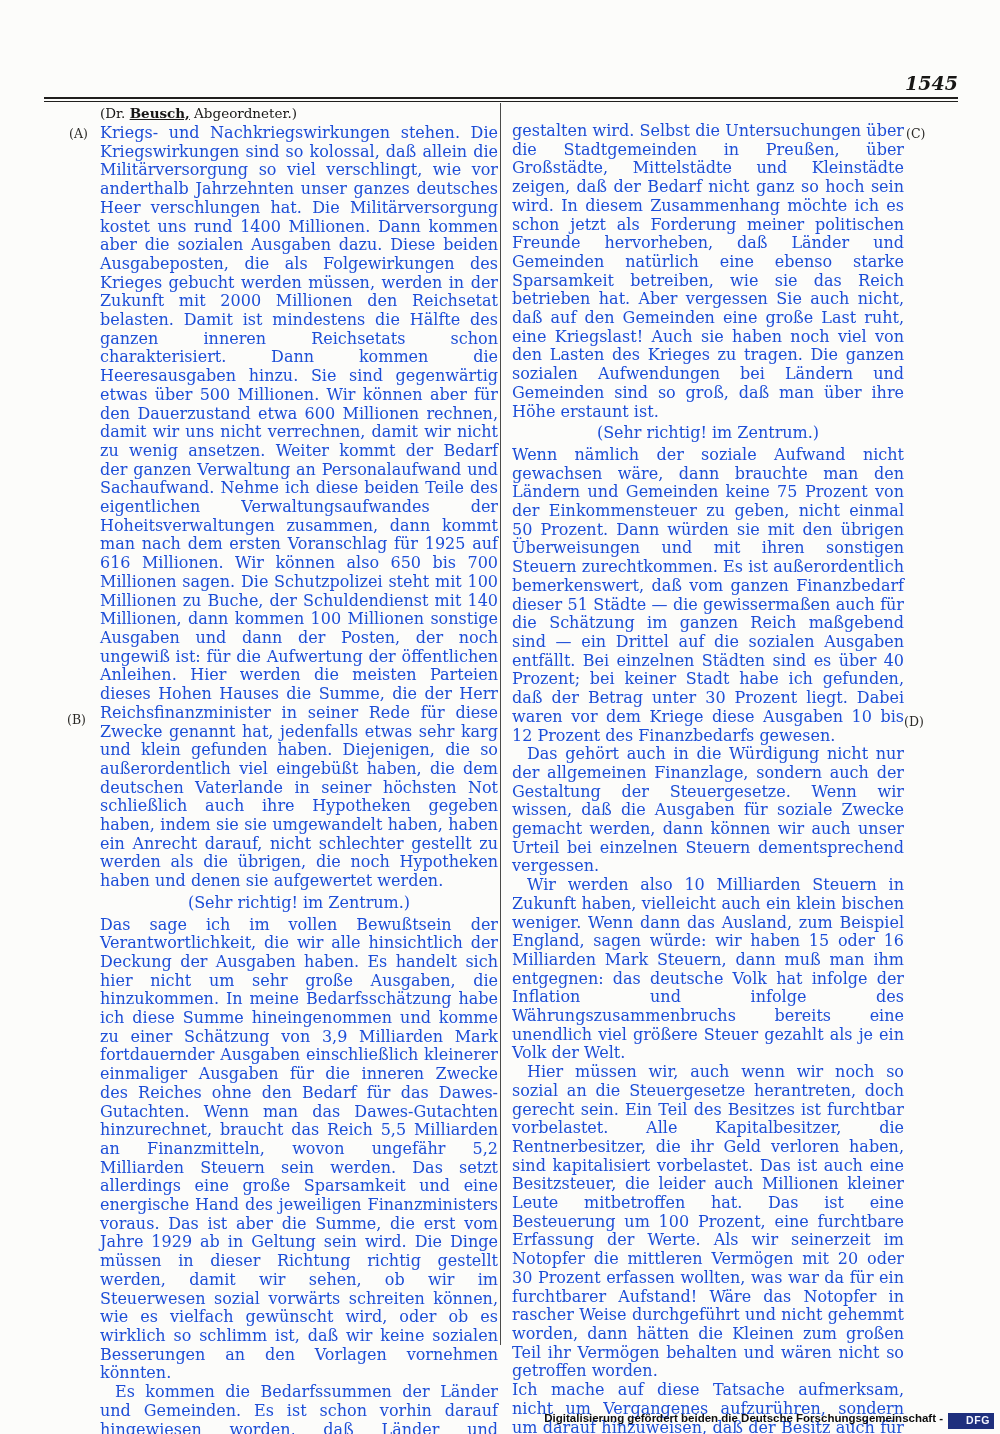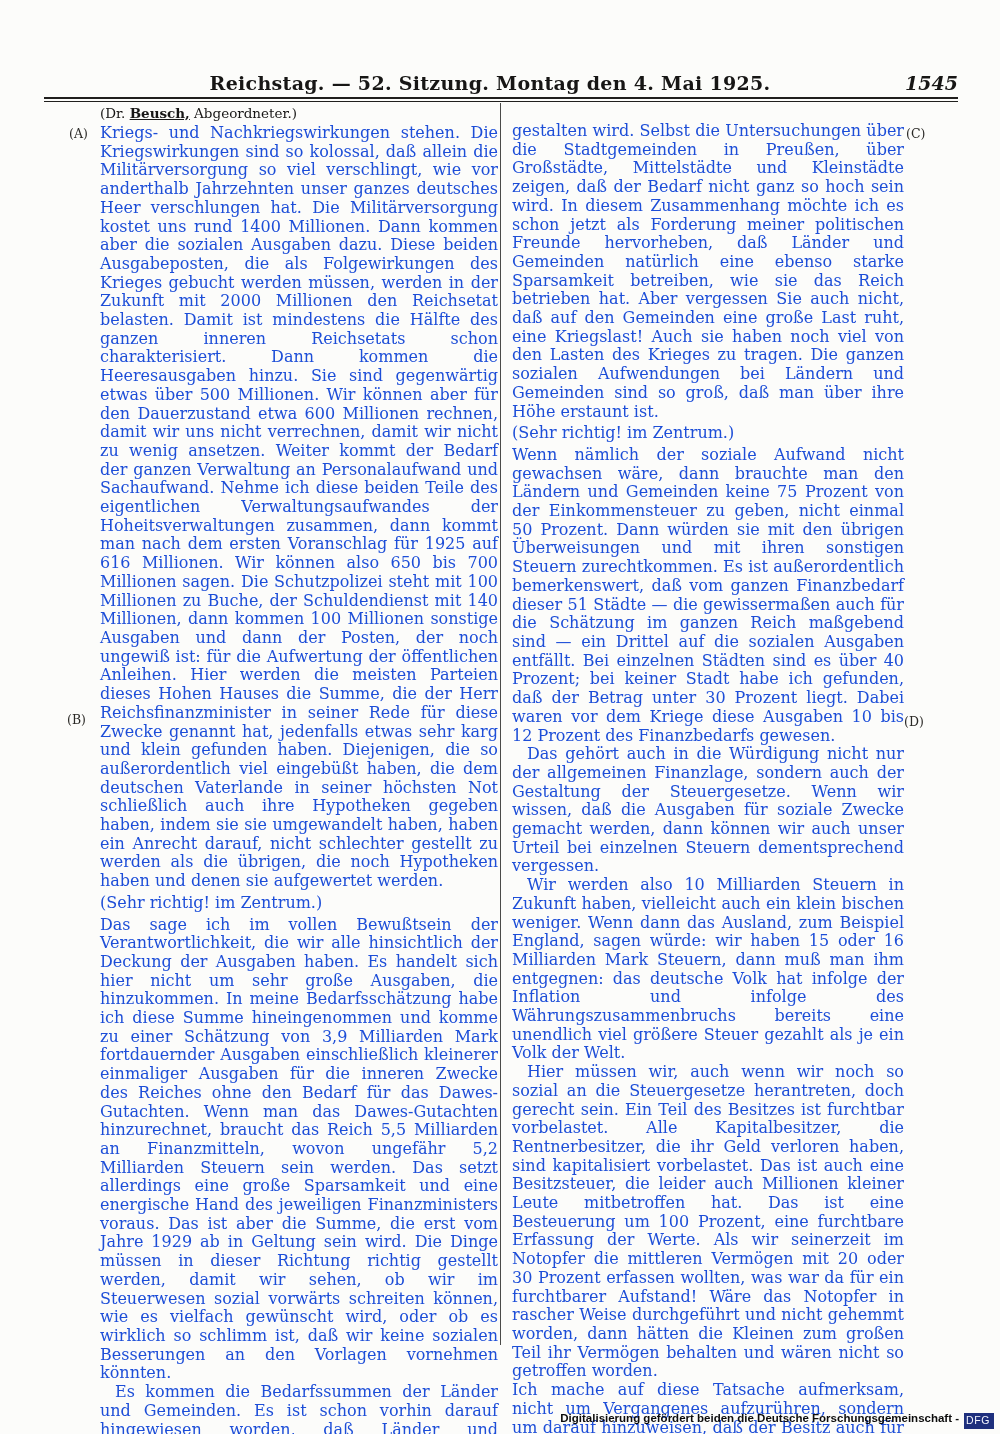--- a/index.html
+++ b/index.html
@@ -38,41 +38,40 @@
     background:#4a4a48;
   }
   .col {
     position:absolute; font-size:16px; line-height:18.7px;
     text-align:justify; color:#1d4ed8;
   }
   .col-left  { top:124px; left:100px; width:398px; }
   .col-right { top:122px; left:512px; width:392px; }
   .col p { margin:0; }
   .col p.indent { text-indent:15px; }
-  .interjection { text-align:left; margin:3px 0 3px 0 !important; }
+  .interjection { text-align:center; margin:3px 0 3px 0 !important; }
   .signature { text-align:right; padding-right:68px; margin-top:5px !important; }
   b.inline-bold { font-weight:400; }
   .footer {
     position:absolute; top:1412px; left:0; width:994px;
     text-align:right; font-family:"Liberation Sans", sans-serif;
     font-size:11.5px; font-weight:700; color:#0c0c0c; white-space:nowrap;
   }
   .dfg-logo {
     display:inline-block; background:#1e2f7d; color:#f4f6ff;
-    font-size:10.5px; font-weight:400; line-height:13px;
-    padding:1px 4px 2px 2px; margin-left:5px; letter-spacing:0.6px;
+    font-size:10.5px; font-weight:700; line-height:13px;
+    padding:1px 4px 2px 18px; margin-left:5px; letter-spacing:0.6px;
     vertical-align:-2px;
   }
 </style>
 </head>
 <body>
 
 <div class="page">
 
-  <div class="header-title">Reichstag. — 52. Sitzung. Montag den 4. Mai 1925.</div>
   <div class="page-number">1545</div>
   <div class="double-rule"></div>
 
   <div class="speaker-note"><span>(Dr. </span><b>Beusch,</b><span> Abgeordneter.)</span></div>
 
   <div class="marker marker-a">(A)</div>
   <div class="marker marker-b">(B)</div>
   <div class="marker marker-c">(C)</div>
   <div class="marker marker-d">(D)</div>
 

